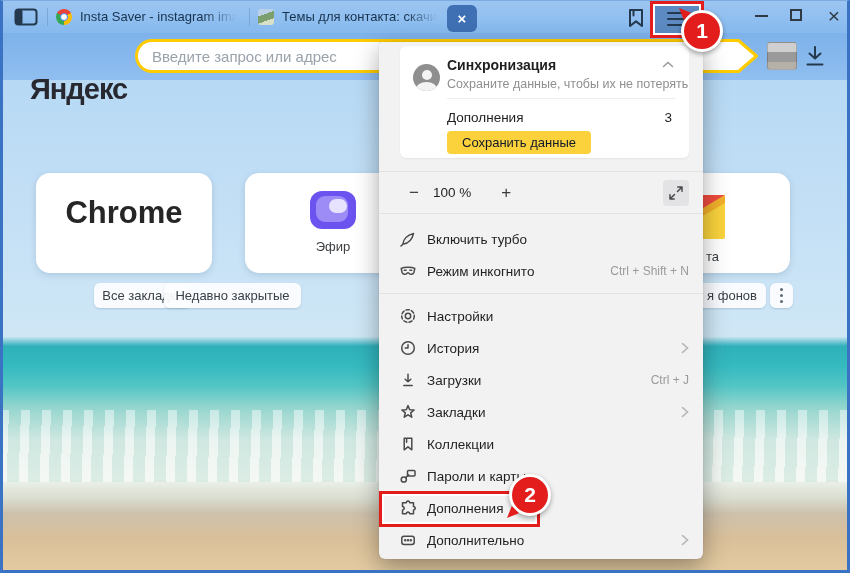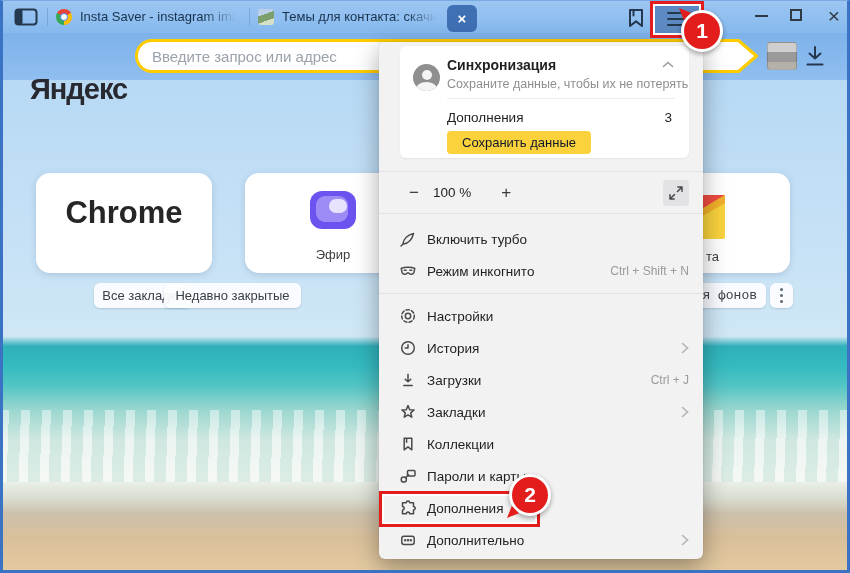--- a/index.html
+++ b/index.html
@@ -49,29 +49,29 @@
     background-repeat:no-repeat,no-repeat;}
   .tile{position:absolute;top:93px;width:176px;height:100px;background:#fff;border-radius:14px;box-shadow:0 2px 6px rgba(90,120,150,.25);}
   #tile-chrome{left:36px;}
   #tile-efir{left:245px;}
   #tile-mail{left:614px;}
   .t-title{margin-top:22px;text-align:center;font-size:31px;font-weight:bold;color:#262626;}
   .t-sub{margin-top:9px;text-align:center;font-size:13px;color:#5f6368;}
   .efir-ic{position:relative;width:46px;height:38px;margin:18px auto 0;border-radius:12px;background:#6b53f0;}
   .efir-ic::before{content:"";position:absolute;left:6px;top:5px;right:8px;bottom:7px;background:#9d8cf5;border-radius:9px;}
   .efir-ic::after{content:"";position:absolute;right:9px;top:8px;width:18px;height:14px;background:#e7e2fd;border-radius:7px;}
-  .t-label{margin-top:18px;text-align:center;font-size:13px;color:#3c4043;}
+  .t-label{margin-top:10px;text-align:center;font-size:13px;color:#3c4043;}
   .mail-ic{position:absolute;left:66px;top:22px;width:45px;height:44px;background:#f9d23c;border-radius:2px;}
   .mail-ic::before{content:"";position:absolute;inset:0;background:#ef4b3f;clip-path:polygon(0 0,100% 0,0 62%);}
   .mail-ic::after{content:"";position:absolute;inset:0;background:#f0a928;clip-path:polygon(0 62%,100% 0,100% 18%,14% 70%);opacity:.85;}
   .mail-label{position:absolute;left:92px;top:76px;font-size:13px;color:#3c4043;}
   .pill{position:absolute;top:203px;height:25px;background:rgba(252,253,255,.93);border-radius:6px;font-size:13px;color:#394046;display:flex;align-items:center;justify-content:center;box-shadow:0 1px 2px rgba(80,110,140,.25);cursor:pointer;}
   #pill-all{left:58px;width:97px;margin-left:36px;}
   #pill-recent{left:164px;width:137px;}
-  #pill-gallery{left:688px;width:78px;justify-content:flex-end;padding-right:9px;box-sizing:border-box;font-family:Liberation Mono, monospace;}
+  #pill-gallery{left:688px;width:78px;justify-content:flex-end;padding-right:9px;box-sizing:border-box;}
   #pill-dots{left:770px;width:23px;}
   .dots-v{width:3px;height:3px;border-radius:50%;background:#5f6b76;box-shadow:0 6px 0 #5f6b76,0 -6px 0 #5f6b76;}
 
   
   .menu{position:absolute;left:379px;top:42px;width:324px;height:517px;background:#f2f2f3;border-radius:3px 3px 6px 6px;box-shadow:0 8px 24px rgba(0,0,0,.35),0 0 1px rgba(0,0,0,.25);z-index:10;box-sizing:border-box;padding-top:4px;overflow:hidden;}
   .sync-card{margin:0 14px 0 21px;height:112px;background:#fff;border-radius:6px;box-sizing:border-box;padding:12px 14px 0 13px;position:relative;box-shadow:0 1px 2px rgba(0,0,0,.06);}
   .sync-top{display:flex;align-items:flex-end;}
   .avatar{width:27px;height:27px;border-radius:50%;background:#8f8f8f;overflow:hidden;flex:0 0 auto;position:relative;}
   .avatar::before{content:"";position:absolute;left:8.5px;top:6px;width:10px;height:10px;border-radius:50%;background:#f4f4f4;}
   .avatar::after{content:"";position:absolute;left:3px;top:18px;width:21px;height:14px;border-radius:50%;background:#f4f4f4;}

